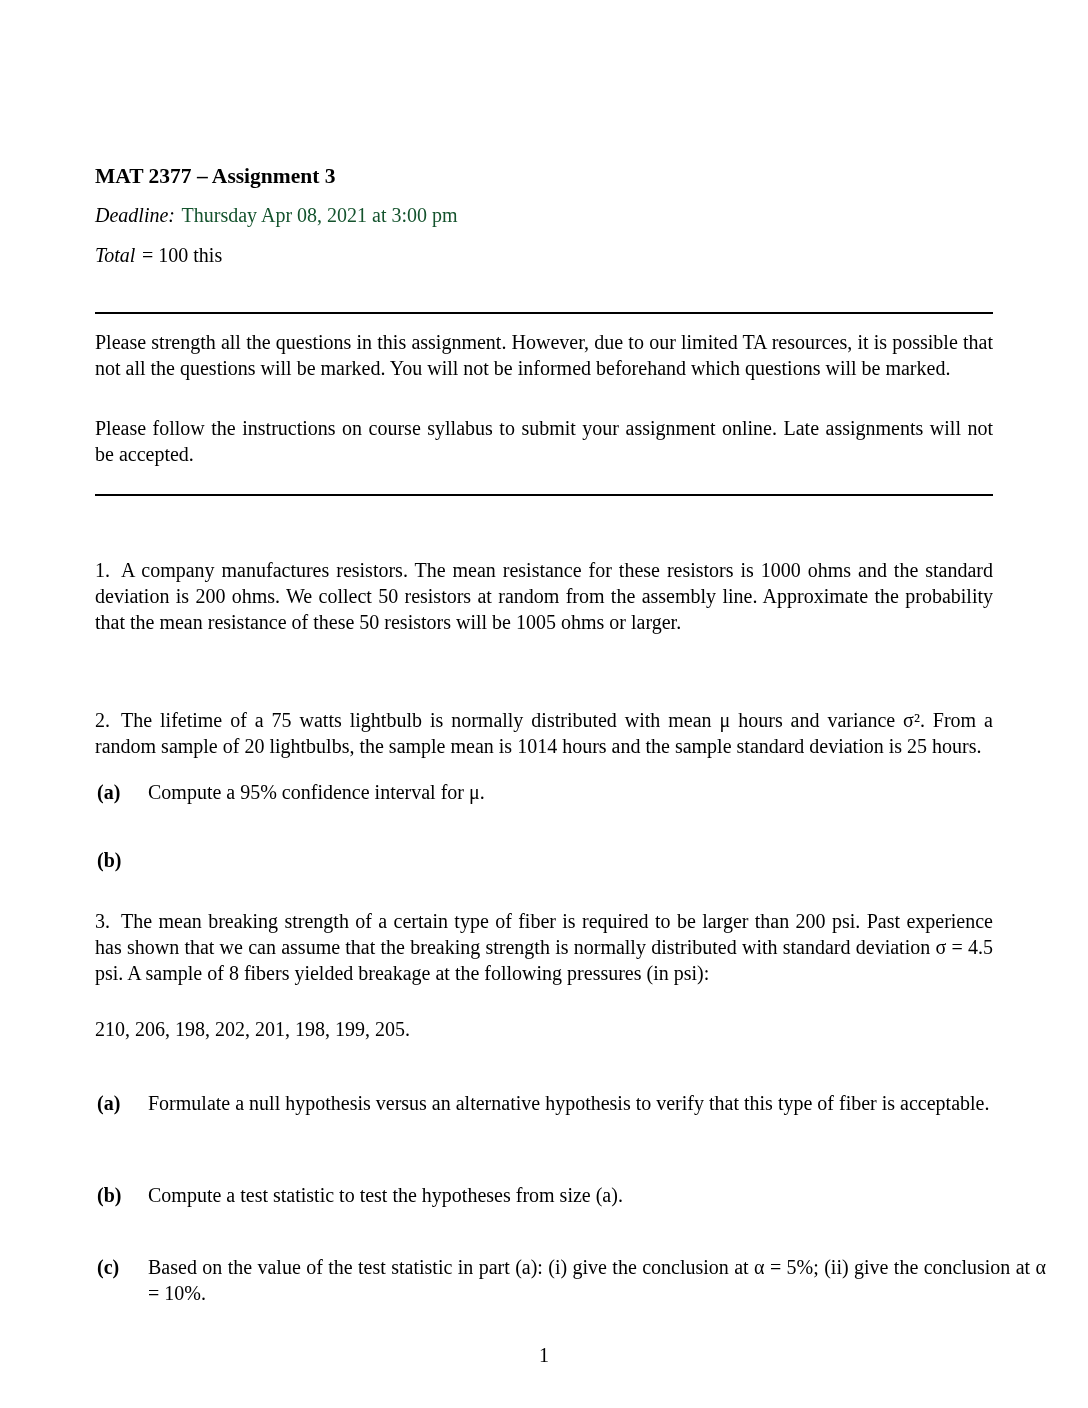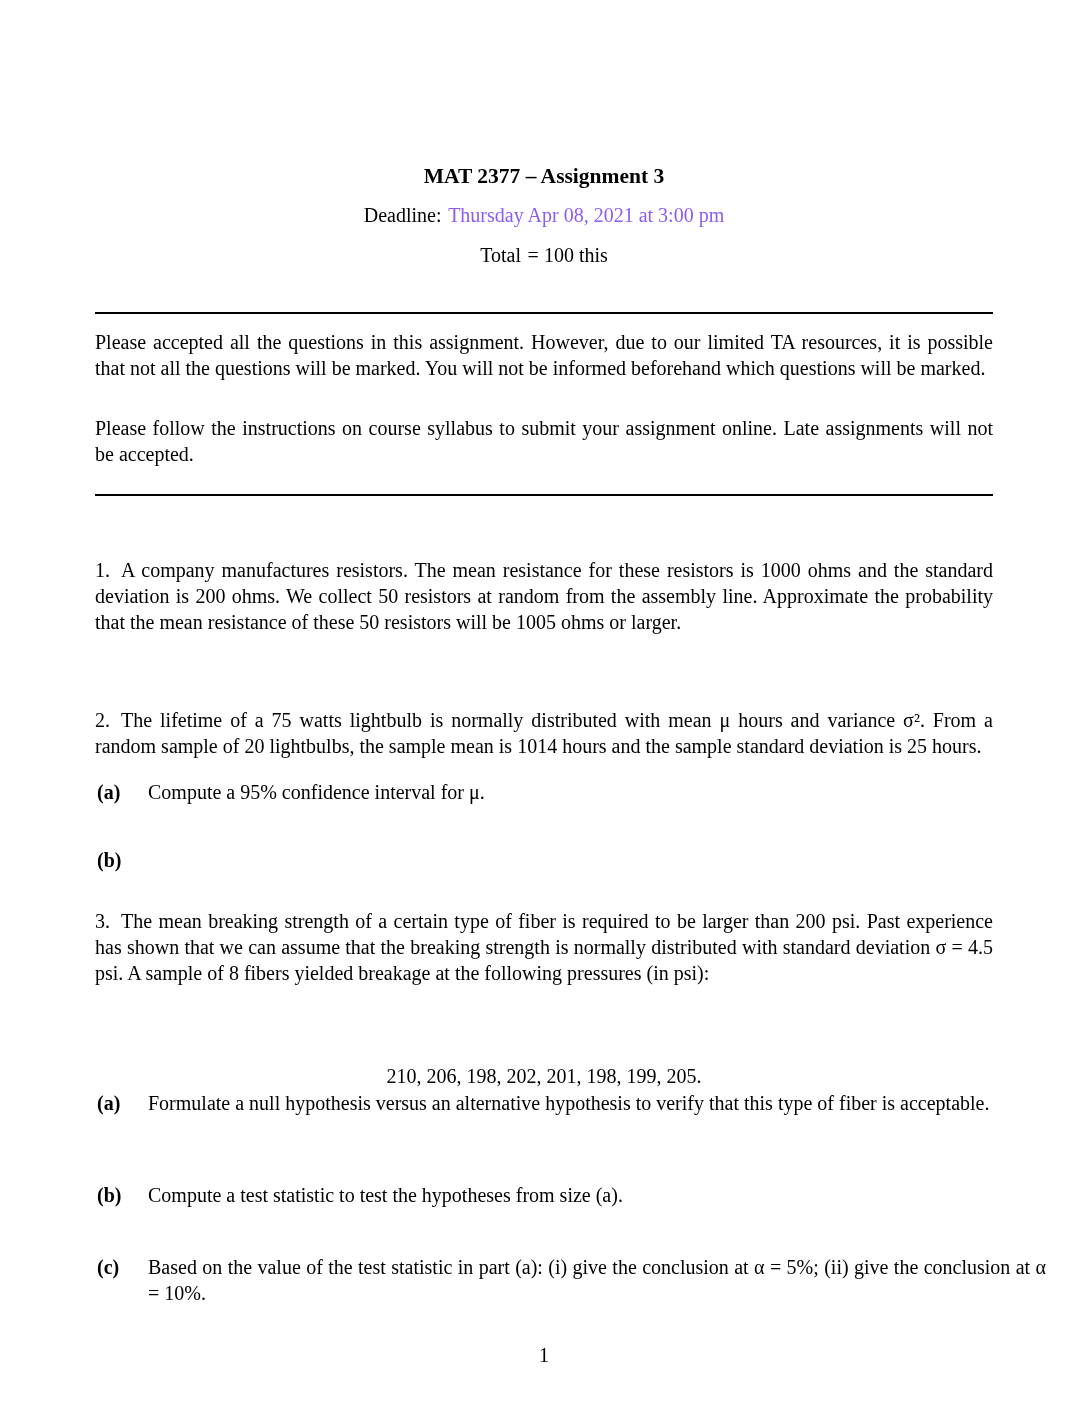--- a/index.html
+++ b/index.html
@@ -9,66 +9,66 @@
     height: 1408px;
     background: #ffffff;
     color: #000000;
     font-family: "Liberation Serif", "DejaVu Serif", serif;
     font-size: 20px;
     line-height: 26px;
     overflow: hidden;
   }
   .content { position: absolute; left: 95px; top: 0; width: 898px; }
   .block { position: absolute; left: 0; width: 898px; }
-  .centered { text-align: center; }
+  .centered { }
   .justified { text-align: justify; }
   .title { font-weight: bold; font-size: 21.5px; }
-  .it { }
+  .it { font-style: italic; }
   .bold { font-weight: normal; }
   .rule { border: none; border-top: 2px solid #000000; height: 0; margin: 0; }
   .qnum { margin-right: 0.55em; }
   .space-left { margin-left: 0.33em; }
   .part { position: relative; padding-left: 53px; }
   .plabel { position: absolute; left: 2px; top: 0; font-weight: bold; }
   .footer {
     position: absolute; left: 0; top: 1342px; width: 1088px;
     text-align: center;
   }
 </style>
 </head>
 <body>
 
 <div class="page">
   <div class="content">
 
     <div class="block centered title" style="top:163px">MAT 2377 – Assignment 3</div>
 
-    <div class="block centered" style="top:202px"><span class="it">Deadline:</span><span class="space-left" style="color: #8b5cf6;">Thursday Apr 08, 2021 at 3:00 pm</span></div>
+    <div class="block centered" style="top:202px"><span class="it">Deadline:</span><span class="space-left" style="color: #14532d;">Thursday Apr 08, 2021 at 3:00 pm</span></div>
 
     <div class="block centered" style="top:242px"><span class="it">Total</span><span class="space-left">= 100 this</span></div>
 
     <div class="block rule" style="top:312px"></div>
 
-    <div class="block justified" style="top:329px"><span>Please accepted </span><span class="bold">all</span><span> the questions in this assignment. However, due to our limited TA resources, it is possible that not all the questions will be marked. You will not be informed beforehand which questions will be marked.</span></div>
+    <div class="block justified" style="top:329px"><span>Please strength </span><span class="bold">all</span><span> the questions in this assignment. However, due to our limited TA resources, it is possible that not all the questions will be marked. You will not be informed beforehand which questions will be marked.</span></div>
 
     <div class="block justified" style="top:415px"><span>Please follow the instructions on course syllabus to submit your assignment online. </span><span class="bold">Late assignments will not be accepted.</span></div>
 
     <div class="block rule" style="top:494px"></div>
 
     <div class="block justified" style="top:557px"><span class="qnum">1.</span><span>A company manufactures resistors. The mean resistance for these resistors is 1000 ohms and the standard deviation is 200 ohms. We collect 50 resistors at random from the assembly line. Approximate the probability that the mean resistance of these 50 resistors will be 1005 ohms or larger.</span></div>
 
     <div class="block justified" style="top:707px"><span class="qnum">2.</span><span>The lifetime of a 75 watts lightbulb is normally distributed with mean μ hours and variance σ². From a random sample of 20 lightbulbs, the sample mean is 1014 hours and the sample standard deviation is 25 hours.</span></div>
 
     <div class="block justified part" style="top:779px"><span class="plabel">(a)</span><span>Compute a 95% confidence interval for μ.</span></div>
 
     <div class="block justified part" style="top:821px"><span class="plabel">(b)</span></div>
 
     <div class="block justified" style="top:908px"><span class="qnum">3.</span><span>The mean breaking strength of a certain type of fiber is required to be larger than 200 psi. Past experience has shown that we can assume that the breaking strength is normally distributed with standard deviation σ = 4.5 psi. A sample of 8 fibers yielded breakage at the following pressures (in psi):</span></div>
 
-    <div class="block centered" style="top:1063px">210, 206, 198, 202, 201, 198, 199, 205.</div>
+    <div class="block centered" style="top:1016px">210, 206, 198, 202, 201, 198, 199, 205.</div>
 
     <div class="block justified part" style="top:1064px"><span class="plabel">(a)</span><span>Formulate a null hypothesis versus an alternative hypothesis to verify that this type of fiber is acceptable.</span></div>
 
     <div class="block justified part" style="top:1130px"><span class="plabel">(b)</span><span>Compute a test statistic to test the hypotheses from size (a).</span></div>
 
     <div class="block justified part" style="top:1176px"><span class="plabel">(c)</span><span>Based on the value of the test statistic in part (a): (i) give the conclusion at α = 5%; (ii) give the conclusion at α = 10%.</span></div>
 
   </div>
 
   <div class="footer">1</div>

